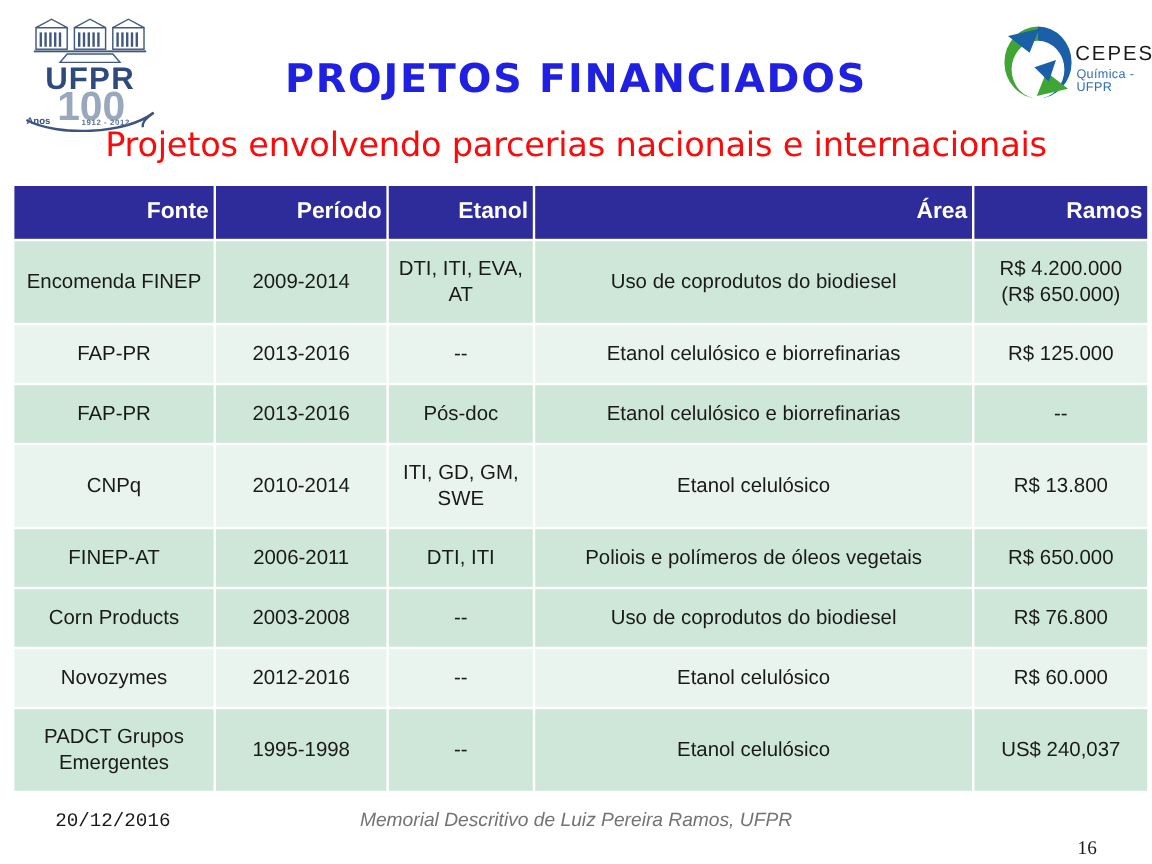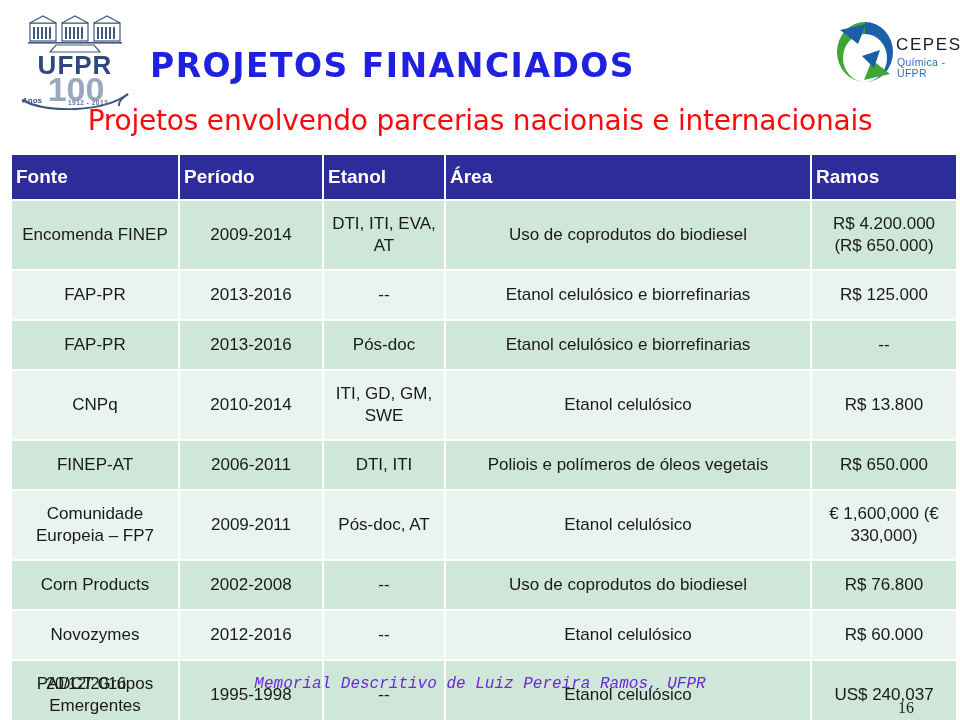--- a/index.html
+++ b/index.html
@@ -115,21 +115,21 @@
     letter-spacing: .3px;
     color: #2f6fb5;
     line-height: 11px;
   }
 
   .slide-title {
     position: absolute;
     left: 150px;
     top: 46px;
     width: 660px;
-    text-align: left;
+    text-align: center;
     font-family: "DejaVu Sans", sans-serif;
     font-weight: bold;
     font-size: 33px;
     letter-spacing: 1.5px;
     color: #2020e0;
     white-space: nowrap;
   }
 
   .slide-subtitle {
     position: absolute;
@@ -165,21 +165,21 @@
   table.projects col.c-val    { width: 144px; }
 
   table.projects thead th {
     background: #2e2b9b;
     color: #ffffff;
     font-family: "Liberation Sans", sans-serif;
     font-weight: bold;
     font-size: 19px;
     height: 44px;
     padding: 0 4px;
-    text-align: left;
+    text-align: right;
     vertical-align: middle;
     border: 0;
   }
   table.projects tbody td {
     font-family: "Liberation Sans", sans-serif;
     font-size: 17px;
     color: #1a1a1a;
     text-align: center;
     vertical-align: middle;
     padding: 4px 5px;
@@ -197,34 +197,34 @@
     position: absolute;
     left: 0;
     top: 672px;
     width: 960px;
     height: 34px;
   }
   .footer-date {
     position: absolute;
     left: 46px;
     top: 3px;
-    font-family: Liberation Sans, sans-serif;
+    font-family: Liberation Mono, monospace;
     font-size: 16px;
     color: #1a1a1a;
   }
   .footer-center {
     position: absolute;
     left: 0;
     top: 3px;
     width: 960px;
     text-align: center;
-    font-family: Liberation Mono, monospace;
+    font-family: Liberation Sans, sans-serif;
     font-style: italic;
     font-size: 16px;
-    color: #6d28d9;
+    color: #737373;
   }
   .footer-page {
     position: absolute;
     right: 46px;
     top: 3px;
     font-family: "Liberation Serif", serif;
     font-size: 16px;
     color: #1a1a1a;
     margin-top: 24px;
   }
@@ -336,30 +336,23 @@
         <td>Etanol celulósico</td>
         <td>R$ 13.800</td>
       </tr>
       <tr class="row-dark h1">
         <td>FINEP-AT</td>
         <td>2006-2011</td>
         <td>DTI, ITI</td>
         <td>Poliois e polímeros de óleos vegetais</td>
         <td>R$ 650.000</td>
       </tr>
-      <tr class="row-light h2">
-        <td>Comunidade Europeia – FP7</td>
-        <td>2009-2011</td>
-        <td>Pós-doc, AT</td>
-        <td>Etanol celulósico</td>
-        <td>€ 1,600,000 (€  330,000)</td>
-      </tr>
       <tr class="row-dark h1">
         <td>Corn Products</td>
-        <td>2002-2008</td>
+        <td>2003-2008</td>
         <td>--</td>
         <td>Uso de coprodutos do biodiesel</td>
         <td>R$ 76.800</td>
       </tr>
       <tr class="row-light h1">
         <td>Novozymes</td>
         <td>2012-2016</td>
         <td>--</td>
         <td>Etanol celulósico</td>
         <td>R$ 60.000</td>

